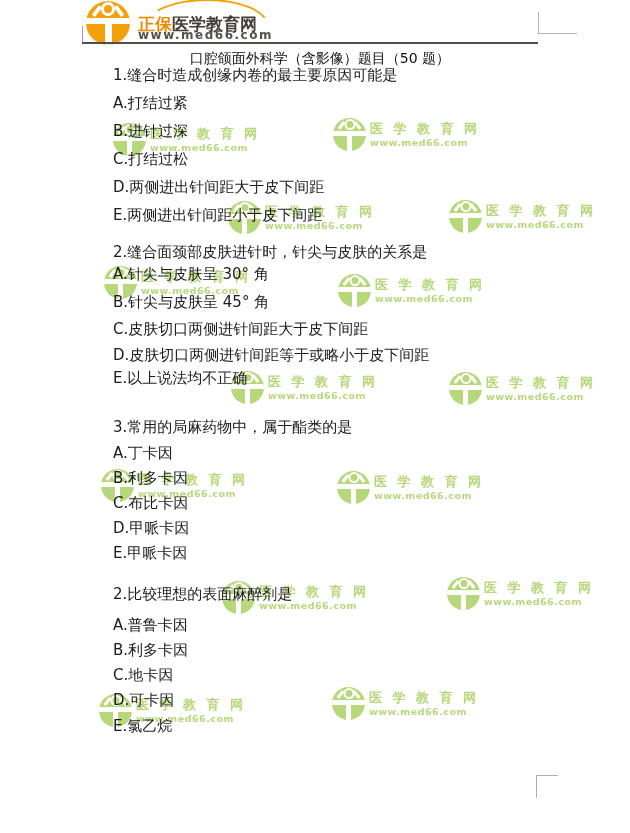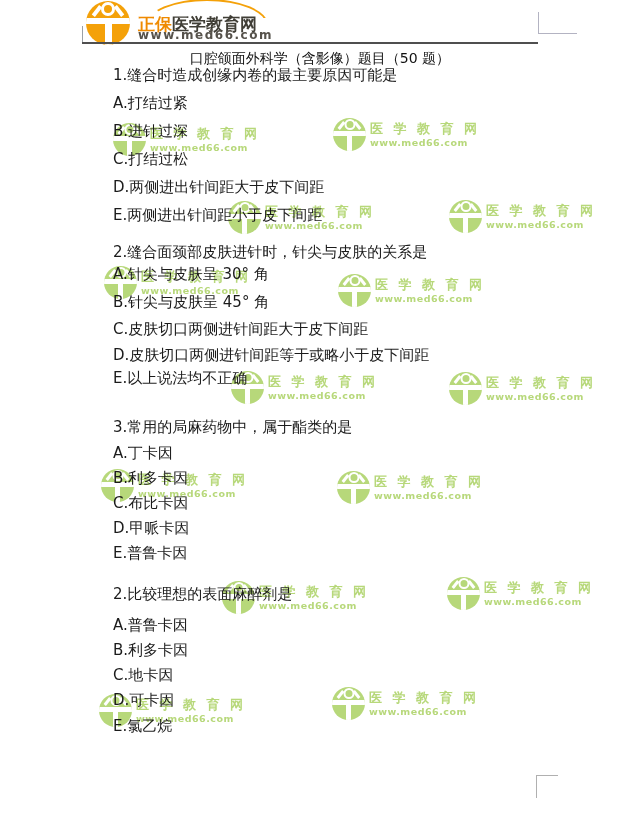--- a/index.html
+++ b/index.html
@@ -284,21 +284,21 @@
         <div class="qline" style="top: 77px;">C.皮肤切口两侧进针间距大于皮下间距</div>
         <div class="qline" style="top: 103px;">D.皮肤切口两侧进针间距等于或略小于皮下间距</div>
         <div class="qline" style="top: 126px;">E.以上说法均不正确</div>
       </div>
       <div class="question" style="top: 419px;">
         <div class="qline" style="top: 0px;">3.常用的局麻药物中，属于酯类的是</div>
         <div class="qline" style="top: 26px;">A.丁卡因</div>
         <div class="qline" style="top: 51px;">B.利多卡因</div>
         <div class="qline" style="top: 76px;">C.布比卡因</div>
         <div class="qline" style="top: 101px;">D.甲哌卡因</div>
-        <div class="qline" style="top: 126px;">E.普鲁卡因</div>
+        <div class="qline" style="top: 126px;">E.甲哌卡因</div>
       </div>
       <div class="question" style="top: 586px;">
         <div class="qline" style="top: 0px;">2.比较理想的表面麻醉剂是</div>
         <div class="qline" style="top: 31px;">A.普鲁卡因</div>
         <div class="qline" style="top: 56px;">B.利多卡因</div>
         <div class="qline" style="top: 81px;">C.地卡因</div>
         <div class="qline" style="top: 106px;">D.可卡因</div>
         <div class="qline" style="top: 132px;">E.氯乙烷</div>
       </div>
     </div>

